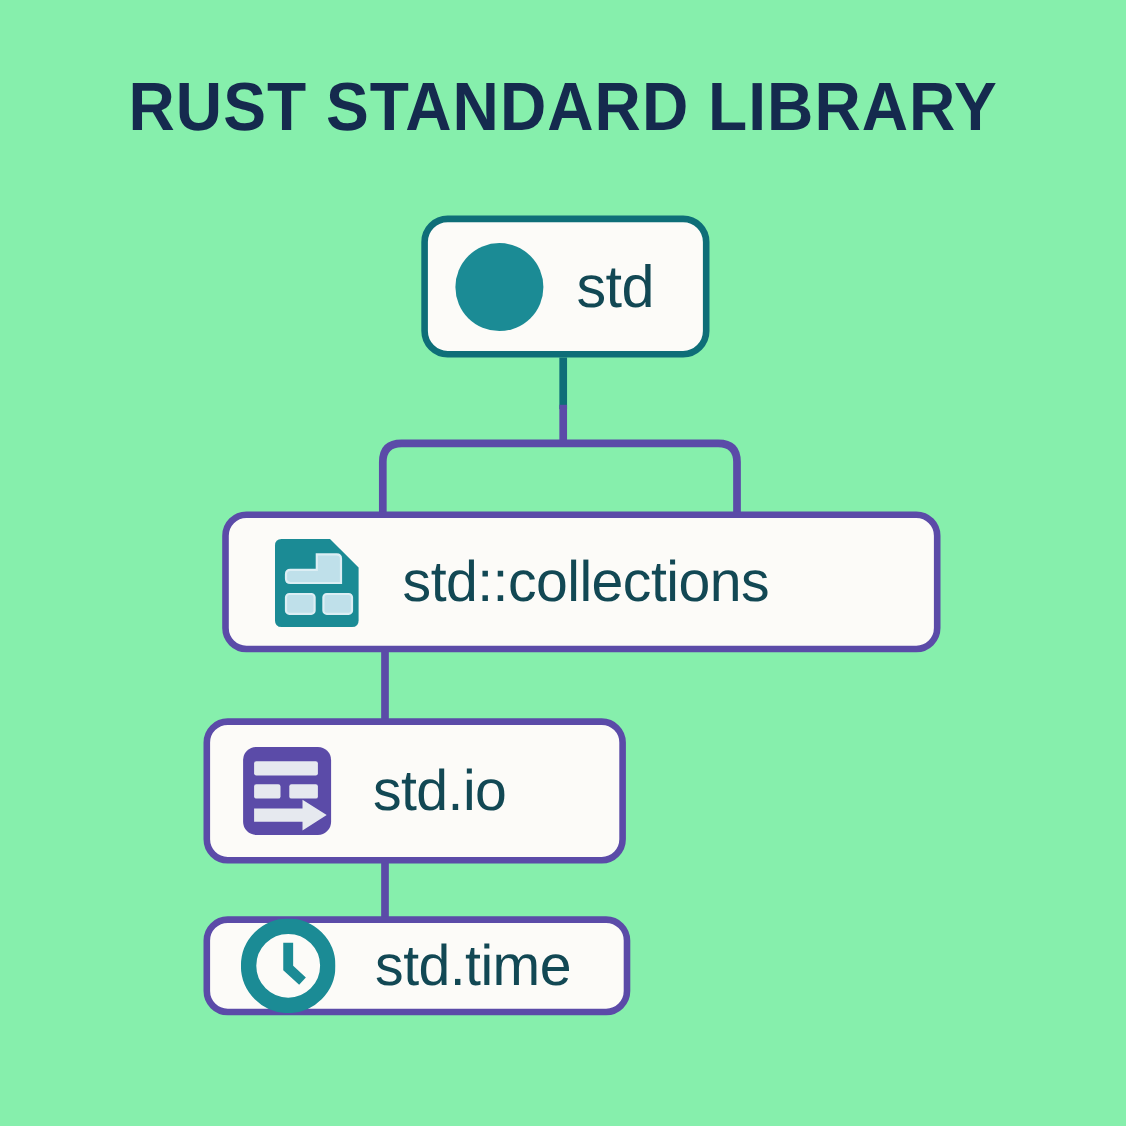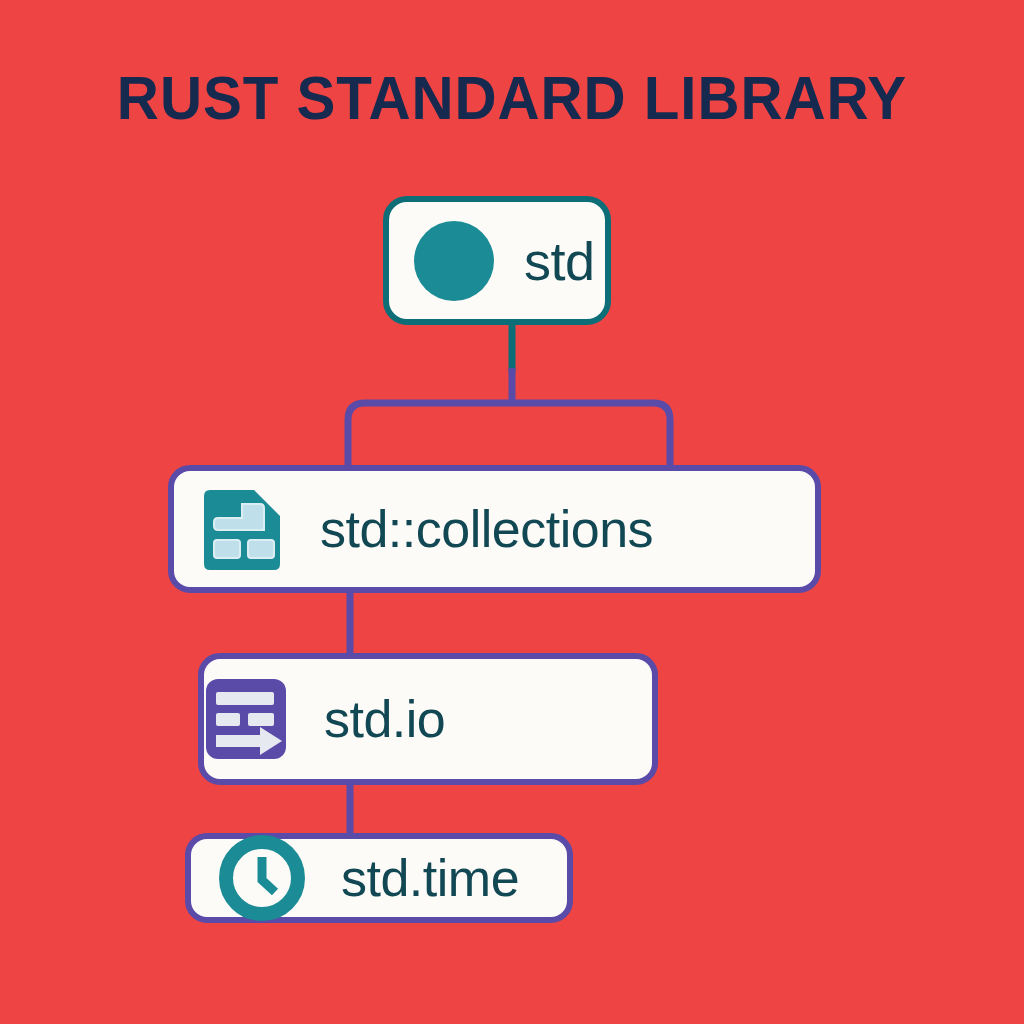--- a/index.html
+++ b/index.html
@@ -10,21 +10,21 @@
     width: 1024px;
     height: 1024px;
     background: #FAF9F6;
     font-family: "Liberation Sans", sans-serif;
     overflow: hidden;
   }
   #canvas {
     position: relative;
     width: 1024px;
     height: 1024px;
-    background: #ef4444;
+    background: #86efac;
   }
 
   
   .title {
     position: absolute;
     left: 0;
     top: 62px;
     width: 1024px;
     text-align: center;
     font-family: "Liberation Sans Narrow", "Liberation Sans", sans-serif;
@@ -61,56 +61,57 @@
     color: #124854;
     letter-spacing: -0.5px;
     white-space: nowrap;
     font-family: "Liberation Sans", sans-serif;
   }
 
   
   #node-std {
     left: 383px;
     top: 196px;
-    width: 228px;
+    width: 262px;
     height: 129px;
     border-width: 6px;
     border-color: #0E6E78;
     border-radius: 24px;
     padding-left: 25px;
   }
   #node-std .node-label { font-size: 54px; margin-left: 30px; }
   .dot-icon {
     width: 80px;
     height: 80px;
     border-radius: 50%;
     background: #1B8B95;
     flex: none;
   }
 
   
   #node-collections {
-    left: 168px;
+    left: 202px;
     top: 465px;
     width: 653px;
     height: 128px;
     border-width: 6px;
     border-color: #5B4BA8;
-    padding-left: 28px;
+    padding-left: 40px;
   }
   #node-collections .node-label { margin-left: 36px; }
 
   
   #node-io {
-    left: 198px;
+    left: 185px;
     top: 653px;
-    width: 460px;
+    width: 384px;
     height: 132px;
     border-width: 6px;
     border-color: #5B4BA8;
+    padding-left: 28px;
   }
   #node-io .node-label { margin-left: 36px; }
 
   
   #node-time {
     left: 185px;
     top: 833px;
     width: 388px;
     height: 90px;
     border-width: 6px;

